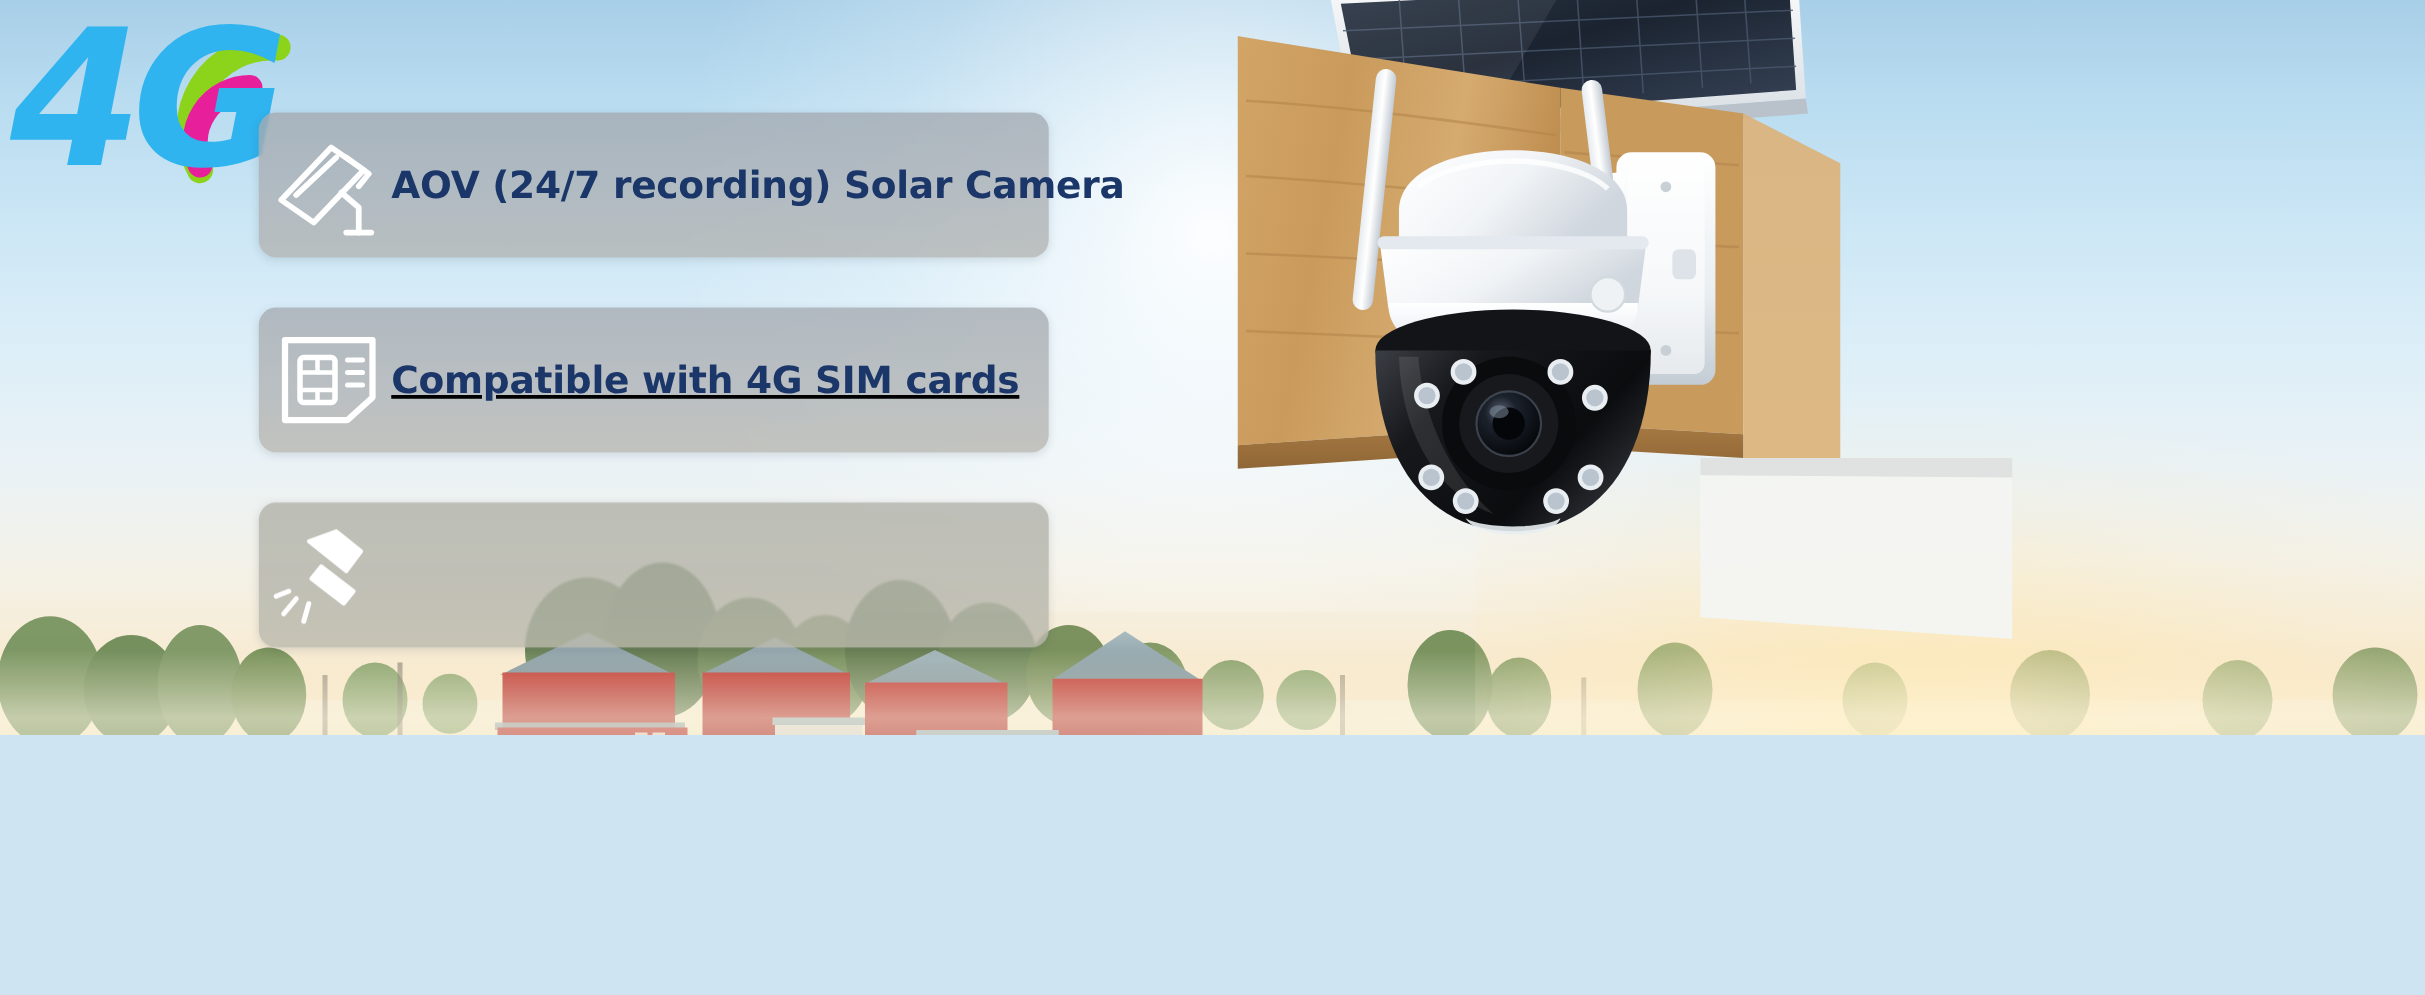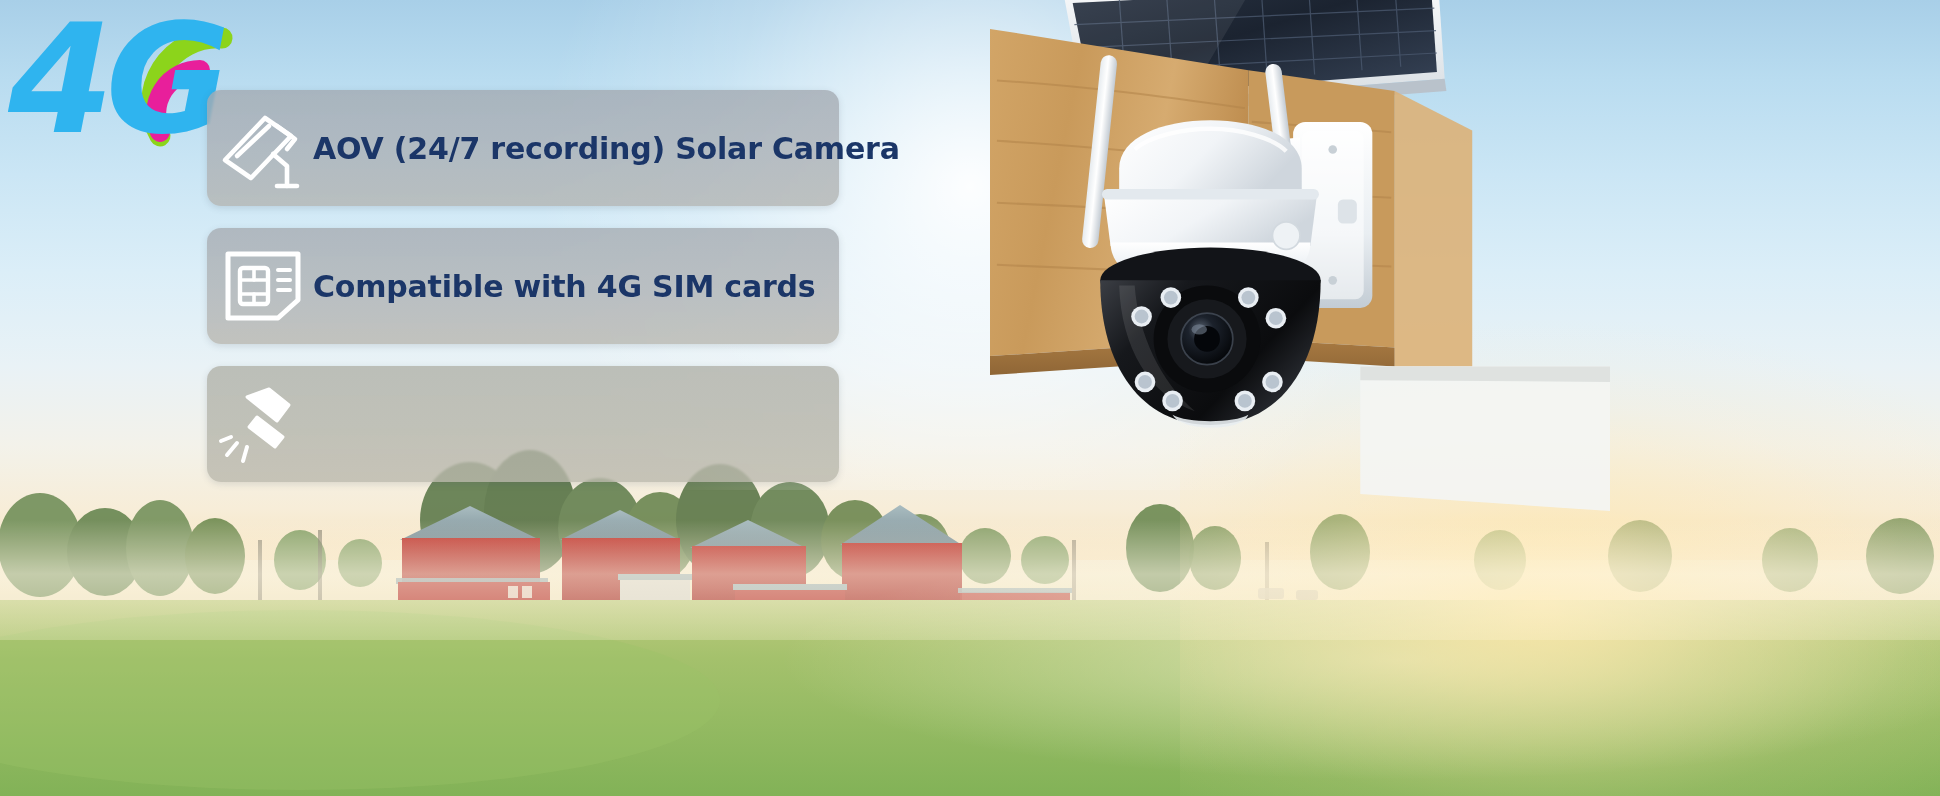--- a/index.html
+++ b/index.html
@@ -1,21 +1,21 @@
 <!DOCTYPE html>
 <html><head>
 <meta charset="utf-8">
 <style>
   html,body{margin:0;padding:0;}
   body{
     width:1940px;height:796px;overflow:hidden;
     font-family:"Liberation Sans",sans-serif;
     background:#cfe4f2;
   }
-  .stage{position:relative;width:1940px;height:796px;overflow:hidden;}
+  .stage{position:relative;width:1940px;height:588px;overflow:hidden;}
 
   
   .sky{
     position:absolute;left:0;top:0;width:1940px;height:796px;
     background:
       linear-gradient(to bottom,
         #a8cfe8 0%,
         #b9dcf0 10%,
         #cbe6f5 22%,
         #dbeef8 34%,
@@ -46,28 +46,28 @@
     background:linear-gradient(to bottom, rgba(255,250,235,0) 0%, rgba(255,248,230,0.55) 45%, rgba(255,246,222,0.25) 100%);
     pointer-events:none;
   }
 
   
   .logo4g{position:absolute;left:8px;top:4px;width:230px;height:160px;}
 
   
   .cards{position:absolute;left:207px;top:90px;width:632px;}
   .card{
-    position:relative;width:632px;height:116px;margin-bottom:22px;
+    position:relative;width:632px;height:116px;margin-bottom:40px;
     border-radius:14px;
     background:linear-gradient(to bottom, rgba(163,170,178,0.80) 0%, rgba(171,176,181,0.80) 55%, rgba(178,180,178,0.80) 100%);
     box-shadow:0 2px 7px rgba(70,80,95,0.16);
     display:flex;align-items:center;
     backdrop-filter:blur(1px);
   }
-  .card.c2{background:linear-gradient(to bottom, rgba(166,172,178,0.80) 0%, rgba(176,179,180,0.80) 60%, rgba(184,183,176,0.80) 100%);}
+  .card.c2{background:linear-gradient(to bottom, rgba(166,172,178,0.80) 0%, rgba(176,179,180,0.80) 60%, rgba(184,183,176,0.80) 100%);text-decoration:underline;}
   .card.c3{background:linear-gradient(to bottom, rgba(176,177,169,0.80) 0%, rgba(180,180,170,0.80) 55%, rgba(186,184,172,0.80) 100%);}
   .card .ico{width:100px;min-width:100px;height:100px;display:flex;align-items:center;justify-content:center;margin-left:6px;}
   .card .lbl{
     font-family:"DejaVu Sans",sans-serif;
     font-weight:bold;
     font-size:30px;
     color:#1b3668;
     letter-spacing:-0.2px;
     white-space:nowrap;
   }

